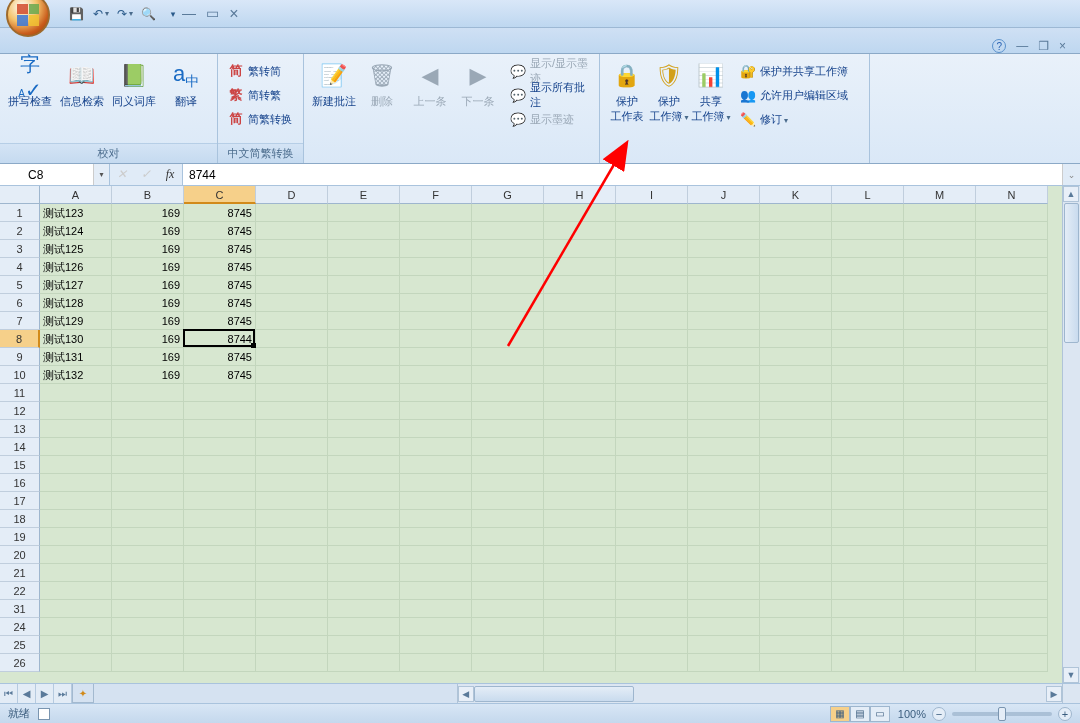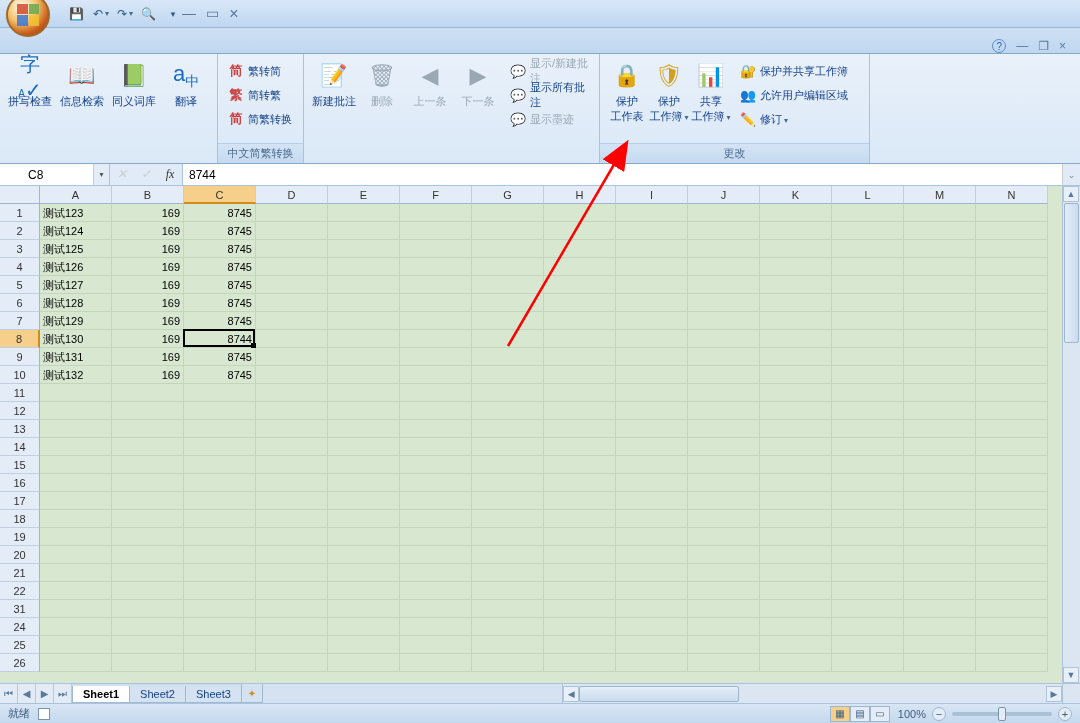--- a/index.html
+++ b/index.html
@@ -147,20 +147,21 @@
           </div>
           <span>同义词库</span>
         </div>
         <div class="big-btn">
           <div class="ico">
             <span style="color:#1a6bc4;">a<sub style="font-size:14px;">中</sub></span>
           </div>
           <span>翻译</span>
         </div>
       </div>
+    <div class="group-label">校对</div>
   </div>
 
   <div class="group" style="width:86px;">
     <div class="group-body">
         <div class="small-list" id="g2">
           <div class="small-btn">
             <span class="ico" style="color:#c44;font-weight:bold;">简</span>
             <span>繁转简</span>
           </div>
           <div class="small-btn">
@@ -200,21 +201,21 @@
           <div class="big-btn disabled">
             <div class="ico">
               <span>▶</span>
             </div>
             <span>下一条</span>
           </div>
         </div>
       <div class="small-list" id="g3side">
           <div class="small-btn disabled">
             <span class="ico">💬</span>
-            <span>显示/新建批注</span>
+            <span>显示/显示墨迹</span>
           </div>
           <div class="small-btn">
             <span class="ico">💬</span>
             <span>显示所有批注</span>
           </div>
           <div class="small-btn disabled">
             <span class="ico">💬</span>
             <span>显示墨迹</span>
           </div>
         </div>
@@ -254,21 +255,20 @@
           <div class="small-btn">
             <span class="ico">👥</span>
             <span>允许用户编辑区域</span>
           </div>
           <div class="small-btn">
             <span class="ico">✏️</span>
             <span>修订<span class="dd">▾</span></span>
           </div>
         </div>
     </div>
-    <div class="group-label">更改</div>
   </div>
 </div>
 
 <div class="fbar">
   <div class="namebox">
     <span>C8</span>
     <div class="dd-btn">▾</div>
   </div>
   <div class="fx-btns">
     <div class="fx-btn" style="color:#ccc;">✕</div>
@@ -709,25 +709,20 @@
   </div>
 </div>
 
 <div class="bottom-row">
   <div class="tab-nav">
     <div class="btn">⏮</div>
     <div class="btn">◀</div>
     <div class="btn">▶</div>
     <div class="btn">⏭</div>
   </div>
-  <div class="sheet-tabs" id="sheettabs">
-      <div class="sheet-tab active">Sheet1</div>
-      <div class="sheet-tab">Sheet2</div>
-      <div class="sheet-tab">Sheet3</div>
-    </div>
   <div class="sheet-insert">
       <span style="font-size:10px;color:#d28a1a;">✦</span>
     </div>
   <div style="flex:0.6;"></div>
   <div class="hscroll">
     <div class="arrow">◀</div>
     <div class="track">
         <div class="thumb"></div>
       </div>
     <div class="arrow">▶</div>

